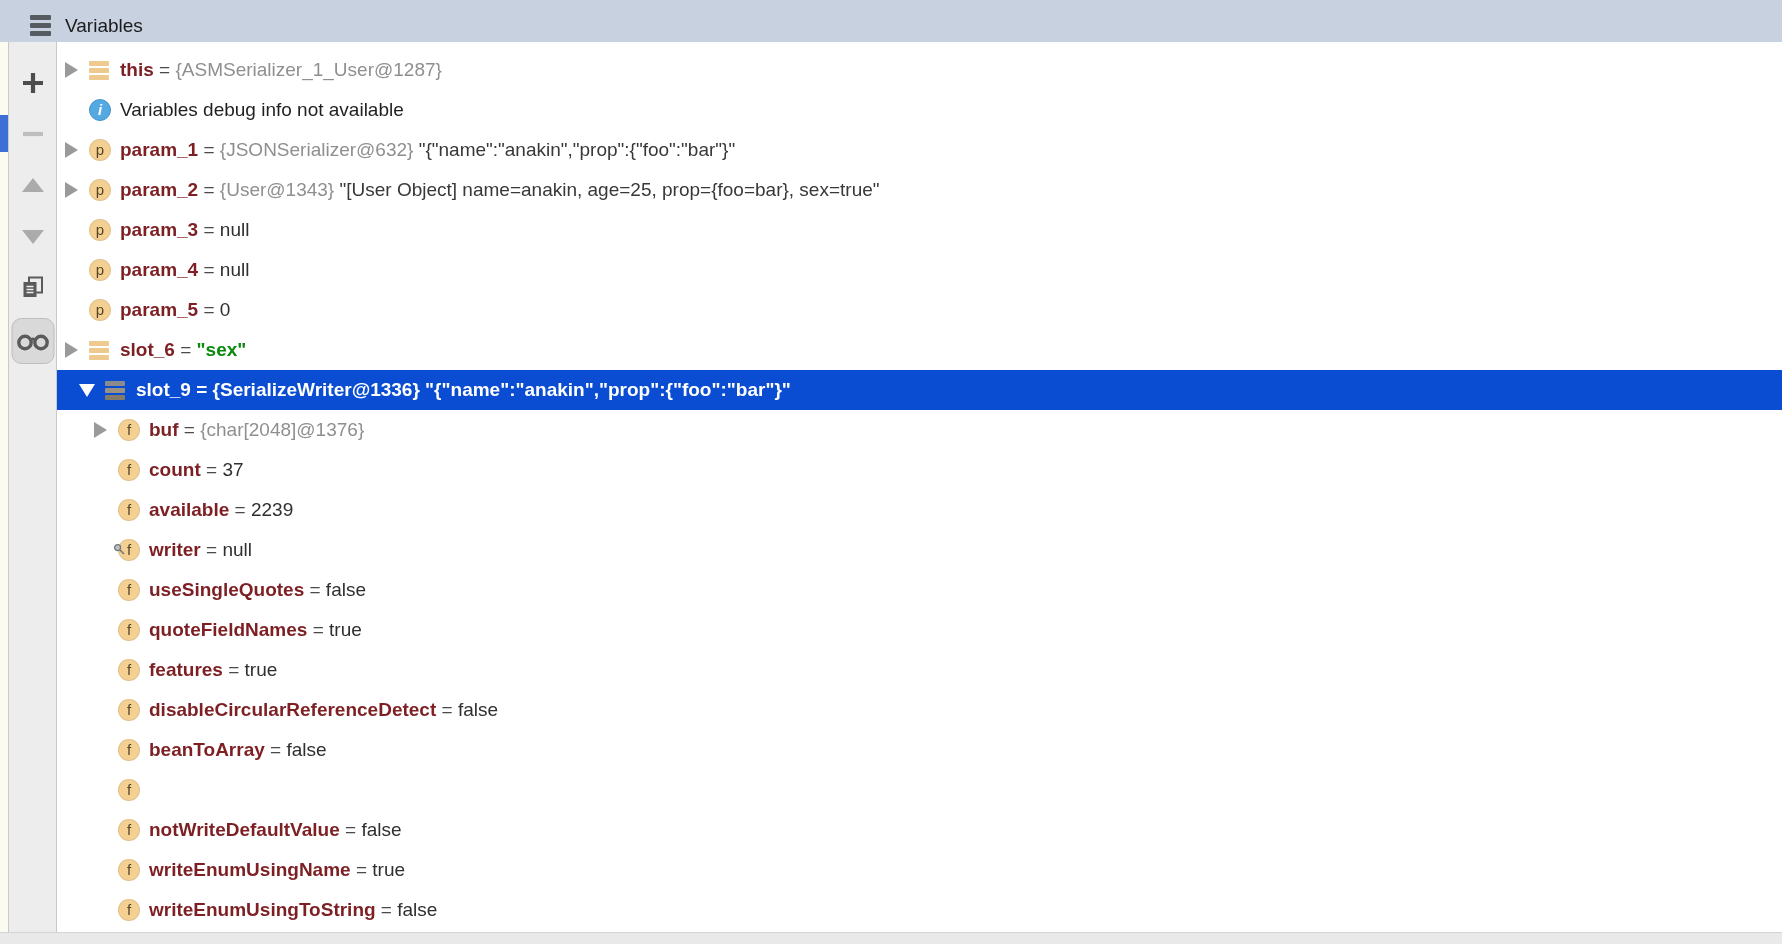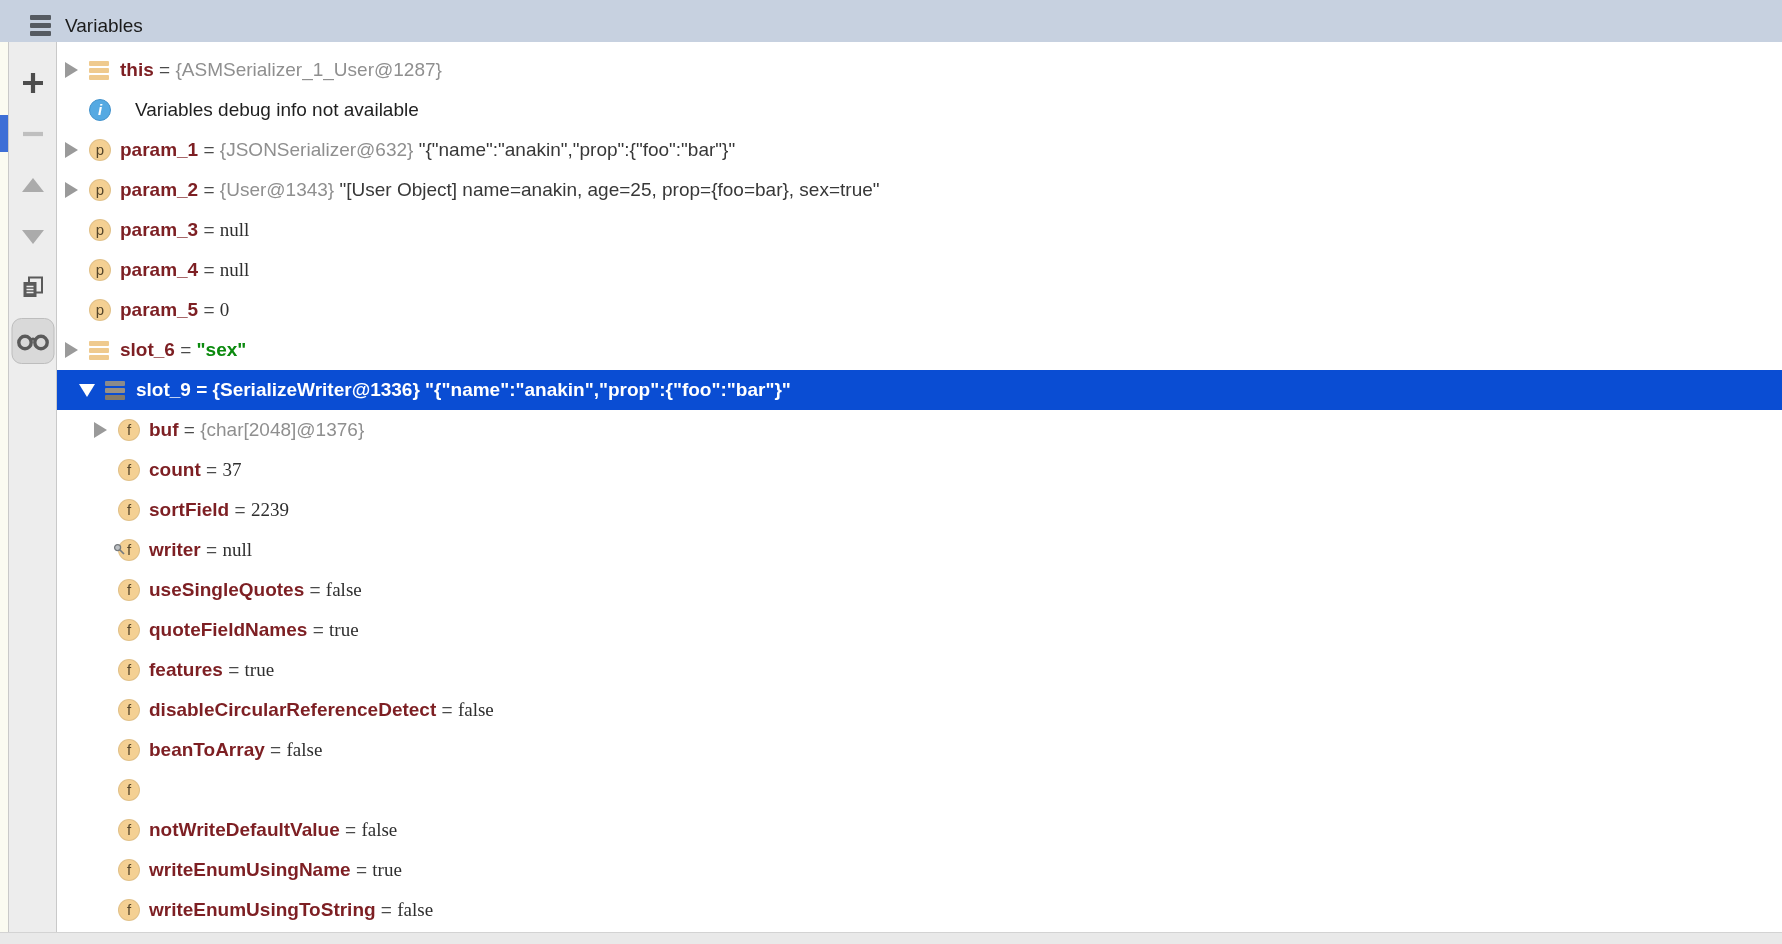--- a/index.html
+++ b/index.html
@@ -53,24 +53,24 @@
     background:#f4d093; border:1px solid rgba(0,0,0,0.07);
     color:#55452a; font-size:15px; line-height:20px; text-align:center;
   }
   .circ.info { background:#55a9e2; border-color:#4493cc; color:#ffffff; font-weight:700; font-style:italic; }
   .pin { position:absolute; left:-5px; top:3px; }
   .label { white-space:pre; font-size:19px; color:#2f2f2f; }
   .vname { font-weight:700; color:var(--c-name,#7d1f23); }
   .eq { color:#4a4a4a; }
   .part.ref { color:var(--c-ref,#8f8f8f); }
   .part.string { color:var(--c-string,#383838); }
-  .part.plain { color:var(--c-plain,#2f2f2f);font-family:Liberation Serif, serif; }
+  .part.plain { color:var(--c-plain,#2f2f2f); }
   .part.green { color:var(--c-green,#0b8a0e); font-weight:700; }
   .row.selected .vname, .row.selected .eq, .row.selected .part { color:#ffffff !important; font-weight:700; }
-  .info-text { color:#1f1f1f;margin-left:15px; }
+  .info-text { color:#1f1f1f; }
   
   .bottom-strip {
     position:absolute; left:0; bottom:0; width:100%; height:12px;
     background:#e9e9e9; border-top:1px solid #d3d3d3;
   }
 </style>
 </head>
 <body>
 
 <div class="app">
@@ -235,21 +235,21 @@
         <span class="icon-box">
           <span class="circ">f</span>
         </span>
         <span class="label"><span class="vname">count</span><span class="eq"> = </span><span class="part plain">37</span></span>
       </div>
       <div class="row" style="padding-left: 34px;">
         <span class="arrow"></span>
         <span class="icon-box">
           <span class="circ">f</span>
         </span>
-        <span class="label"><span class="vname">sortField</span><span class="eq"> = </span><span class="part plain">2239</span></span>
+        <span class="label"><span class="vname">available</span><span class="eq"> = </span><span class="part plain">2239</span></span>
       </div>
       <div class="row" style="padding-left: 34px;">
         <span class="arrow"></span>
         <span class="icon-box">
           <span class="circ">f</span>
           <span class="pin"><svg width="13" height="13" viewBox="0 0 13 13">
               <circle cx="4.6" cy="4.6" r="3" fill="#bcc0c4" stroke="#75797d" stroke-width="1.3"></circle>
               <path d="M7 7l4 4" stroke="#75797d" stroke-width="1.7"></path>
             </svg></span>
         </span>

